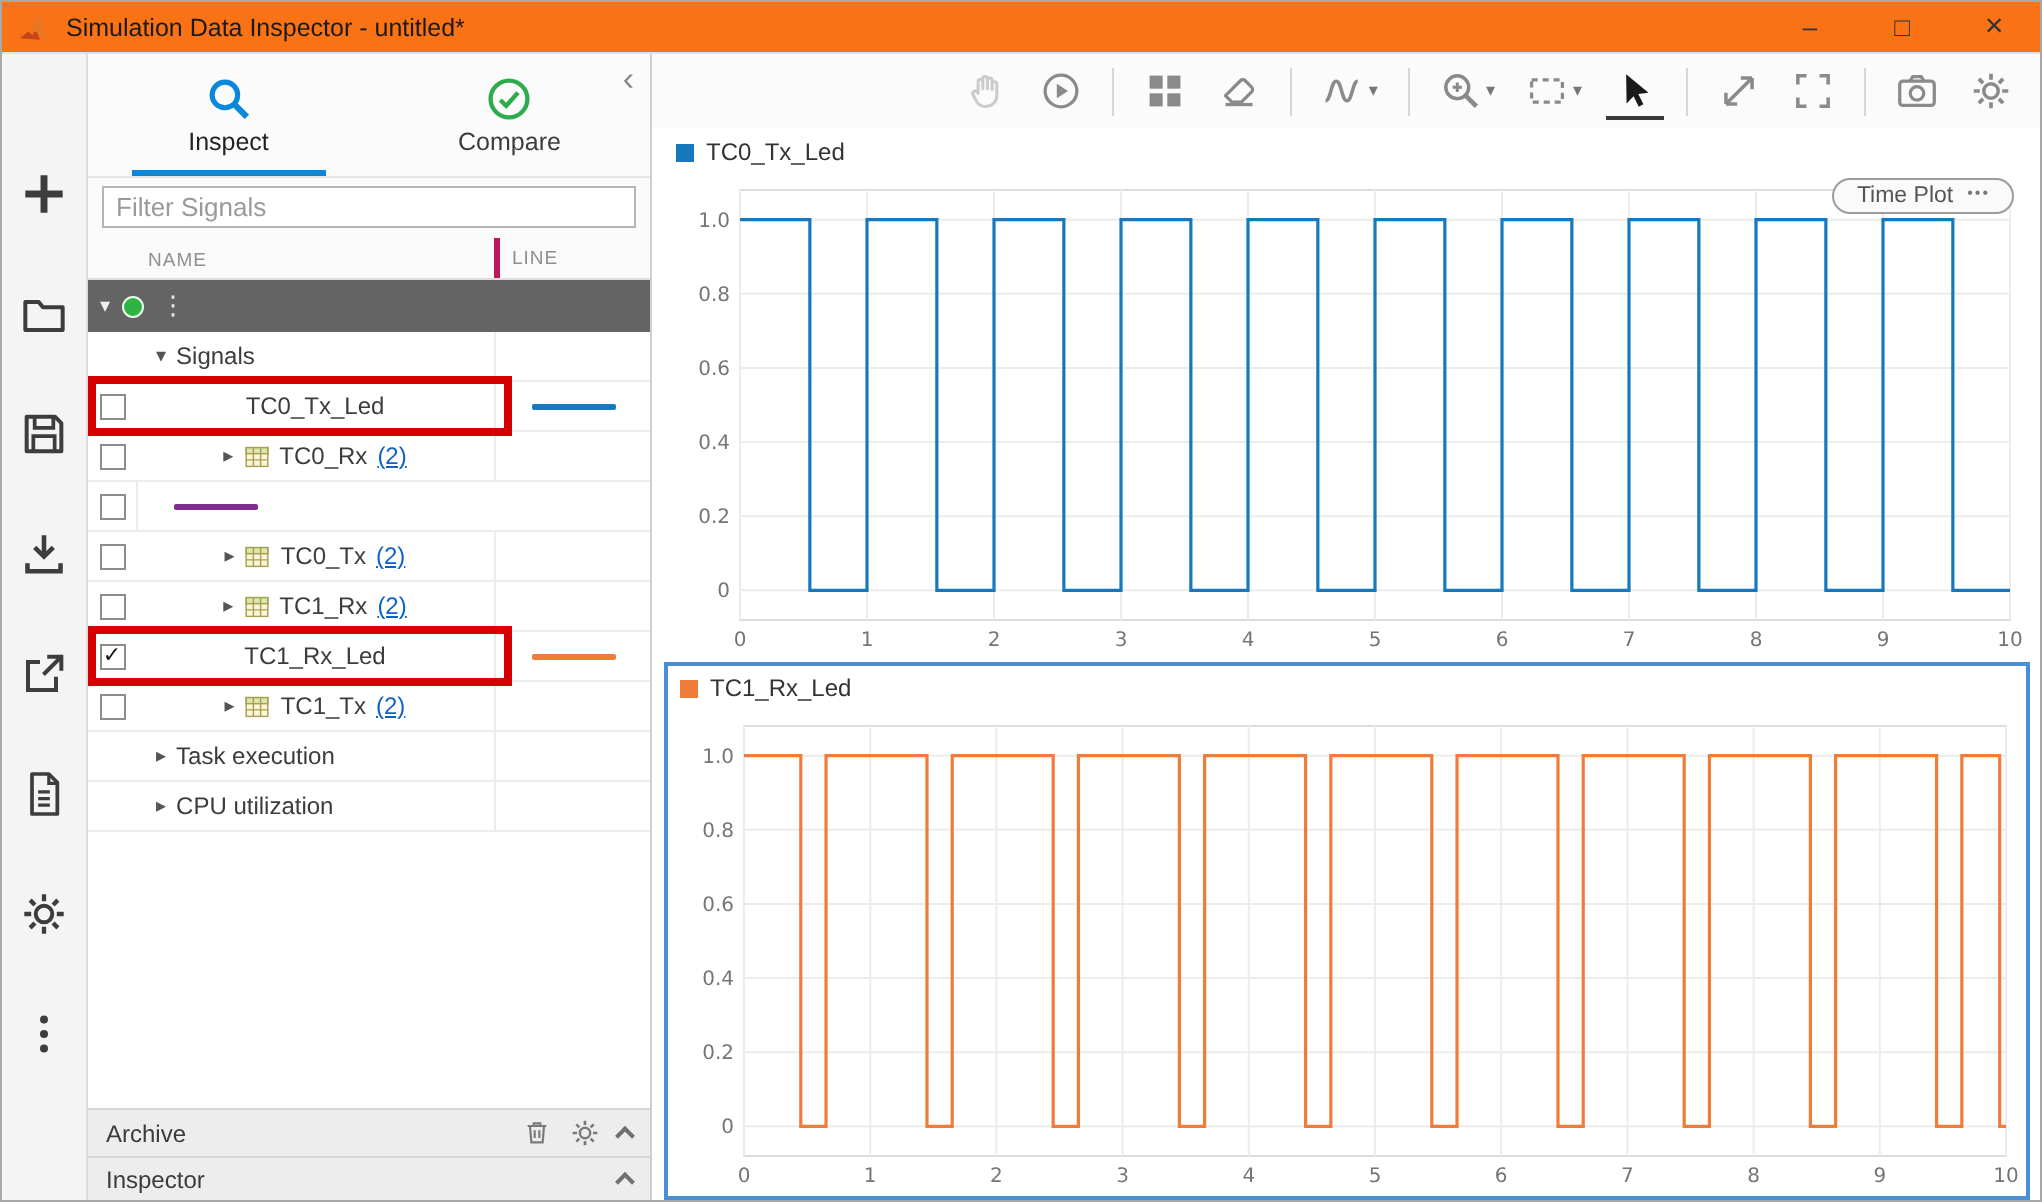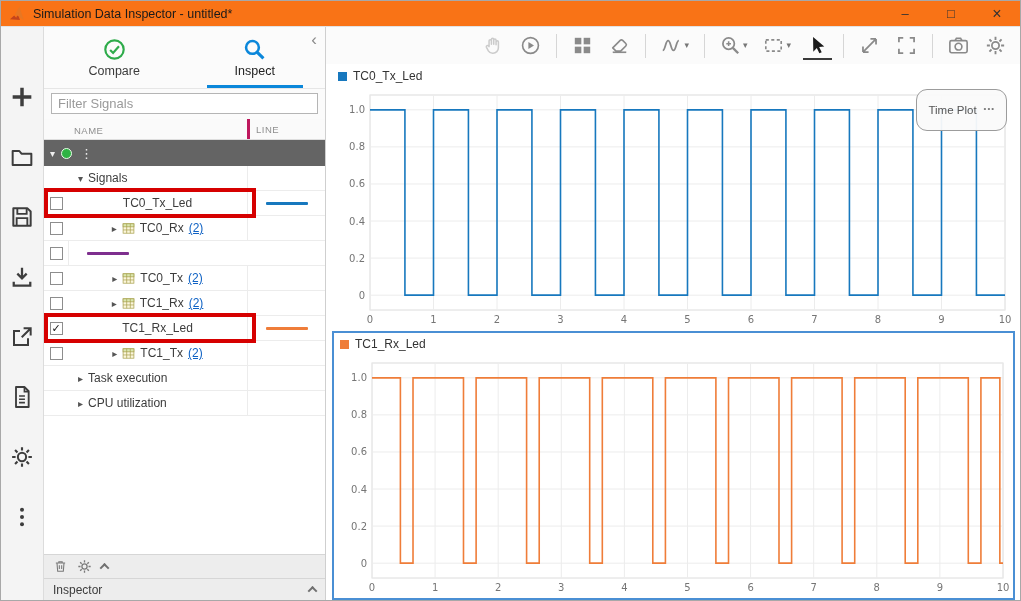--- a/index.html
+++ b/index.html
@@ -83,21 +83,21 @@
   .tool .caret { font-size:9px; color:#777; }
   .tsep { width:1px; height:24px; background:#d6d6d6; margin:0 3px; }
 
   .plot-card { flex:1 1 0; margin:1px 5px 0 6px; position:relative; display:flex; flex-direction:column; min-height:0; background:#fff; }
   .plot-card.selected { border:2px solid var(--sel,#4a8fd4); margin-bottom:0; }
   .plot-head { flex:0 0 22px; display:flex; align-items:center; padding-left:6px; }
   .legend { display:flex; align-items:center; gap:6px; }
   .legend-swatch { width:9px; height:9px; display:inline-block; }
   .legend-label { font-size:12px; color:#333; }
   .plot-canvas { flex:1; min-height:0; position:relative; }
-  .timeplot-badge { position:absolute; top:24px; right:8px; z-index:4; display:flex; align-items:flex-start; gap:7px; border:1px solid #9c9c9c; border-radius:11px; background:rgba(250,250,250,.95); padding:14px 11px; font-size:11.5px; color:#555; }
+  .timeplot-badge { position:absolute; top:24px; right:8px; z-index:4; display:flex; align-items:flex-start; gap:7px; border:1px solid #9c9c9c; border-radius:11px; background:rgba(250,250,250,.95); padding:2px 11px; font-size:11.5px; color:#555; }
   .badge-dots { font-size:8px; color:#777; letter-spacing:1px; }
   svg text { font-family:"DejaVu Sans", "Liberation Sans", sans-serif; }
 </style>
 </head>
 <body>
 
 <div class="app">
 
   <div class="titlebar">
     <svg class="logo" viewBox="0 0 18 18">
@@ -159,33 +159,33 @@
           <svg class="" viewBox="0 0 18 18">
             <circle cx="9" cy="3.6" r="1.5" fill="currentColor"></circle>
             <circle cx="9" cy="9" r="1.5" fill="currentColor"></circle>
             <circle cx="9" cy="14.4" r="1.5" fill="currentColor"></circle>
           </svg>
         </span>
       </div>
 
     <div class="panel">
       <div class="tabs">
+        <div class="tab active">
+          <svg class="tab-icon inspect" viewBox="0 0 18 18">
+            <circle cx="7.4" cy="7.4" r="5" stroke="currentColor" stroke-width="2" fill="none"></circle>
+            <path d="M11.2 11.2L16 16" stroke="currentColor" stroke-width="2.4"></path>
+          </svg>
+          <span class="tab-label">Inspect</span>
+        </div>
         <div class="tab">
           <svg class="tab-icon compare" viewBox="0 0 18 18">
             <circle cx="9" cy="9" r="7.2" stroke="currentColor" stroke-width="1.7" fill="none"></circle>
             <path d="M5.6 9.4l2.3 2.3 4.6-5.2" stroke="currentColor" stroke-width="1.7" fill="none"></path>
           </svg>
           <span class="tab-label">Compare</span>
-        </div>
-        <div class="tab active">
-          <svg class="tab-icon inspect" viewBox="0 0 18 18">
-            <circle cx="7.4" cy="7.4" r="5" stroke="currentColor" stroke-width="2" fill="none"></circle>
-            <path d="M11.2 11.2L16 16" stroke="currentColor" stroke-width="2.4"></path>
-          </svg>
-          <span class="tab-label">Inspect</span>
         </div>
         <span class="panel-collapse">‹</span>
       </div>
 
       <div class="filterwrap">
         <input type="text" placeholder="Filter Signals" style="">
       </div>
 
       <div class="tablescroll">
         <div class="thead">
@@ -327,20 +327,21 @@
                 <span class="expander">▸</span>
                 <span>CPU utilization</span>
               </div>
               <div class="cell-line"></div>
             </div>
           </div>
         <div class="tfiller"></div>
       </div>
 
       <div class="archivebar">
+        <span class="bar-label">Archive</span>
         <span class="bar-icon">
             <svg viewBox="0 0 18 18">
               <path d="M3.4 4.8h11.2M7 4.8V3.2h4v1.6M4.8 4.8l.8 9.8h6.8l.8-9.8M7.6 7.4v4.6M10.4 7.4v4.6" stroke="currentColor" stroke-width="1.3" fill="none"></path>
             </svg>
           </span>
         <span class="bar-icon">
             <svg viewBox="0 0 18 18">
               <circle cx="9" cy="9" r="3.1" stroke="currentColor" stroke-width="1.5" fill="none"></circle>
               <path d="M9 1.6v2.6M9 13.8v2.6M1.6 9h2.6M13.8 9h2.6M3.8 3.8l1.8 1.8M12.4 12.4l1.8 1.8M14.2 3.8l-1.8 1.8M5.6 12.4l-1.8 1.8" stroke="currentColor" stroke-width="1.6" fill="none"></path>
             </svg>

